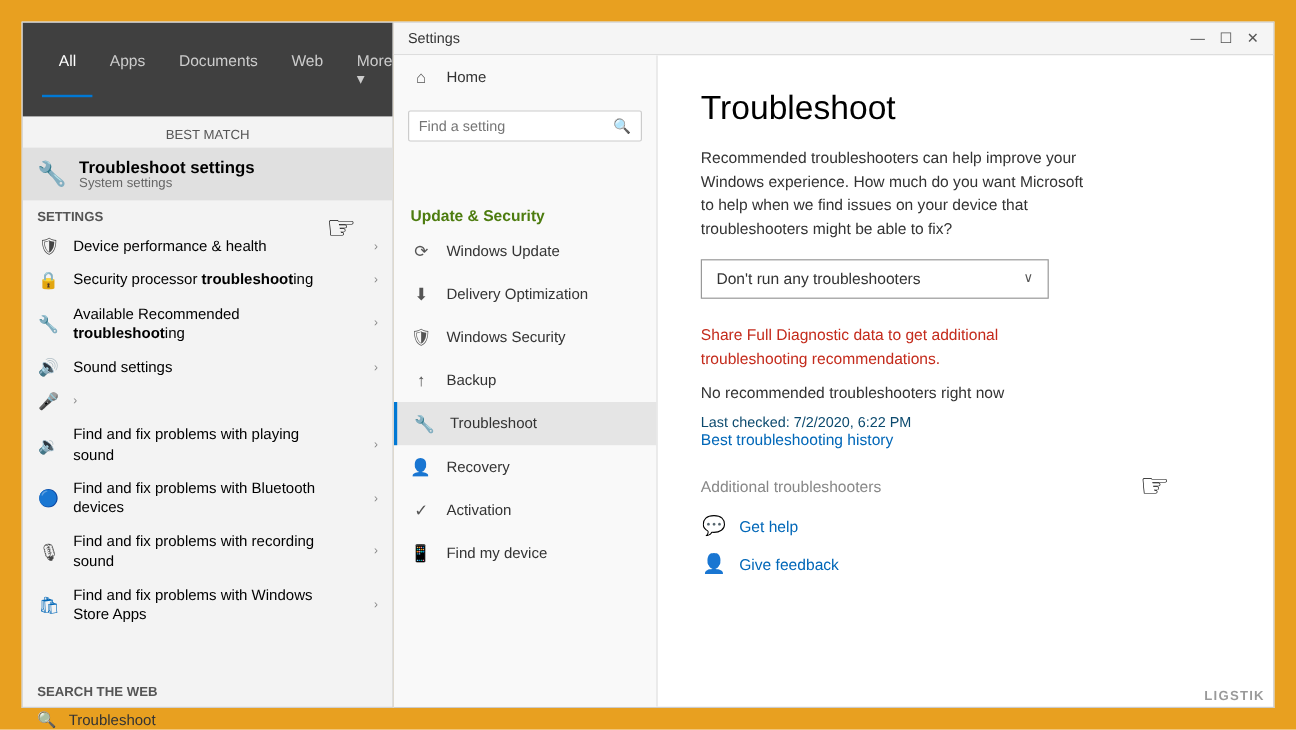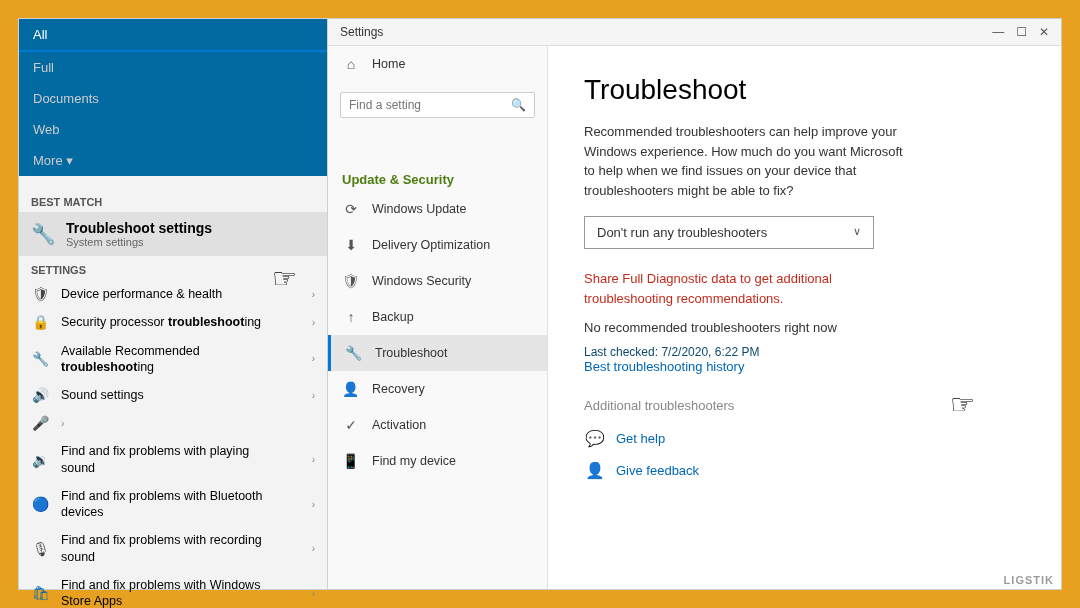--- a/index.html
+++ b/index.html
@@ -30,23 +30,22 @@
       display: flex;
       flex-direction: column;
       flex-shrink: 0;
       border: 1px solid #d0d0d0;
       position: relative;
     }
 
     
     .search-tabs {
       display: flex;
-      background: #0369a1;
-      padding: 0;
-      flex-direction: column;
+      background: #404040;
+      padding: 16px;
     }
     .search-tab {
       padding: 8px 14px;
       color: #ccc;
       font-size: 13px;
       cursor: pointer;
     }
     .search-tab.active {
       color: #fff;
       border-bottom: 2px solid #0078d4;
@@ -56,24 +55,25 @@
       align-items: center;
       gap: 3px;
       padding: 8px 14px;
       color: #ccc;
       font-size: 13px;
     }
 
     
     .best-match-label {
       font-size: 11px;
-      font-weight: 700;
-      color: #555;
-      padding: 20px 12px 4px 12px;
+      font-weight: 400;
+      color: #555;
+      padding: 10px 12px 4px 12px;
       text-transform: uppercase;
+      text-align: center;
     }
 
     .best-match-item {
       display: flex;
       align-items: center;
       background: #e0e0e0;
       padding: 8px 12px;
       gap: 10px;
       position: relative;
     }
@@ -417,21 +417,21 @@
   </style>
 </head>
 <body>
 
 <div class="screenshot-container">
 
   <div class="search-panel">
 
     <div class="search-tabs">
       <div class="search-tab active">All</div>
-      <div class="search-tab">Full</div>
+      <div class="search-tab">Apps</div>
       <div class="search-tab">Documents</div>
       <div class="search-tab">Web</div>
       <div class="search-tab-more">More ▾</div>
     </div>
 
     <div class="best-match-label">Best match</div>
     <div class="best-match-item">
       <div class="best-match-icon">🔧</div>
       <div class="best-match-text">
         <div class="best-match-title">Troubleshoot settings</div>

